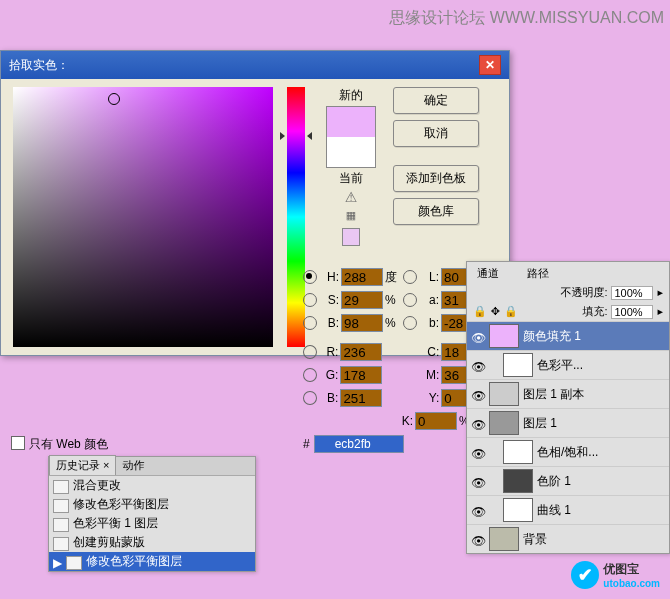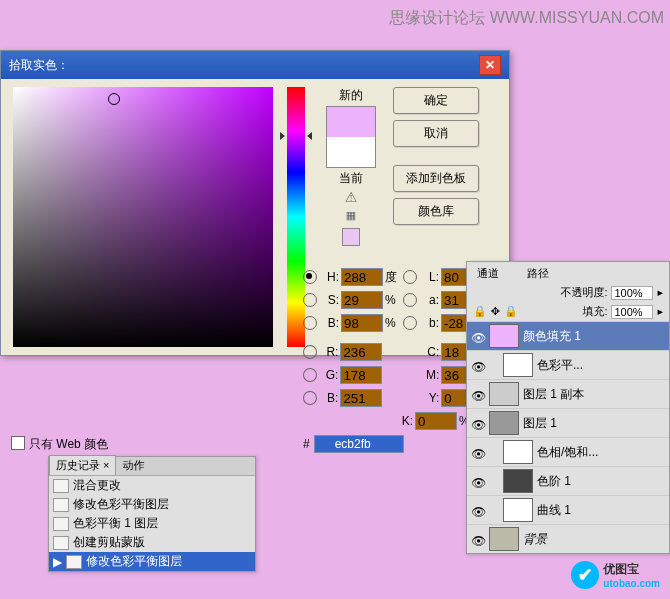--- a/index.html
+++ b/index.html
@@ -29,21 +29,21 @@
 .funit{width:18px;margin-left:2px}
 .fspace{width:18px}
 .hexrow{margin-top:4px;display:flex;align-items:center}
 .hexin{background:#3165c9;color:#fff;border:1px solid #7b8ca6;padding:1px 20px;width:48px}
 .webonly{position:absolute;left:10px;top:385px;display:flex;align-items:flex-start;gap:4px}
 .checkbox{width:12px;height:12px;border:1px solid #666;background:#fff}
 .history{position:absolute;left:48px;top:456px;width:206px;background:#e0e0e0;border:1px solid #999;box-shadow:1px 1px 4px rgba(0,0,0,.2)}
 .panel-tabs{display:flex;background:#d0d0d0;border-bottom:1px solid #aaa;height:18px;align-items:flex-end}
 .tab{padding:2px 6px;font-size:11px;cursor:pointer}
 .tab.active{background:#e0e0e0;border:1px solid #999;border-bottom:none}
-.hrow{display:flex;align-items:center;padding:1px 4px;gap:4px;cursor:pointer}
+.hrow{display:flex;align-items:flex-end;padding:1px 4px;gap:4px;cursor:pointer}
 .hrow.sel{background:#3165c9;color:#fff}
 .hicon{width:14px;height:12px;border:1px solid #999;background:#f4f4f4}
 .layers{position:absolute;right:0;top:261px;width:202px;background:#e0e0e0;border:1px solid #999;box-shadow:1px 1px 4px rgba(0,0,0,.2)}
 .ltabs{display:flex;padding:2px 4px 0;gap:16px}
 .opacity-row{display:flex;align-items:center;justify-content:flex-end;padding:2px 6px;gap:4px;font-size:11px}
 .opin{width:36px;border:1px solid #aaa;background:#fff;padding:0 2px;font-size:11px}
 .lrow{display:flex;align-items:center;padding:2px 4px;border-top:1px solid #ccc;gap:4px}
 .eye{width:14px;height:10px}
 .thumb{width:28px;height:22px;border:1px solid #666;background:#fff}
 .lrow.active{background:#5b7bb9;color:#fff}
@@ -249,21 +249,21 @@
     </div>
   <div class="lrow">
       <span class="eye">👁</span>
       <span style="width:10px"></span>
       <div class="thumb"></div>
       <span>曲线 1</span>
     </div>
   <div class="lrow">
       <span class="eye">👁</span>
       <div class="thumb" style="background:#bba"></div>
-      <span style="font-style:italic">背景</span>
+      <span style="">背景</span>
     </div>
 </div>
 
 <div class="logo">
   <div class="logo-circle">✔</div>
   <div>
       <div style="font-size:12px">优图宝</div>
       <div style="font-size:10px;color:#00b8ff">utobao.com</div>
     </div>
 </div>

